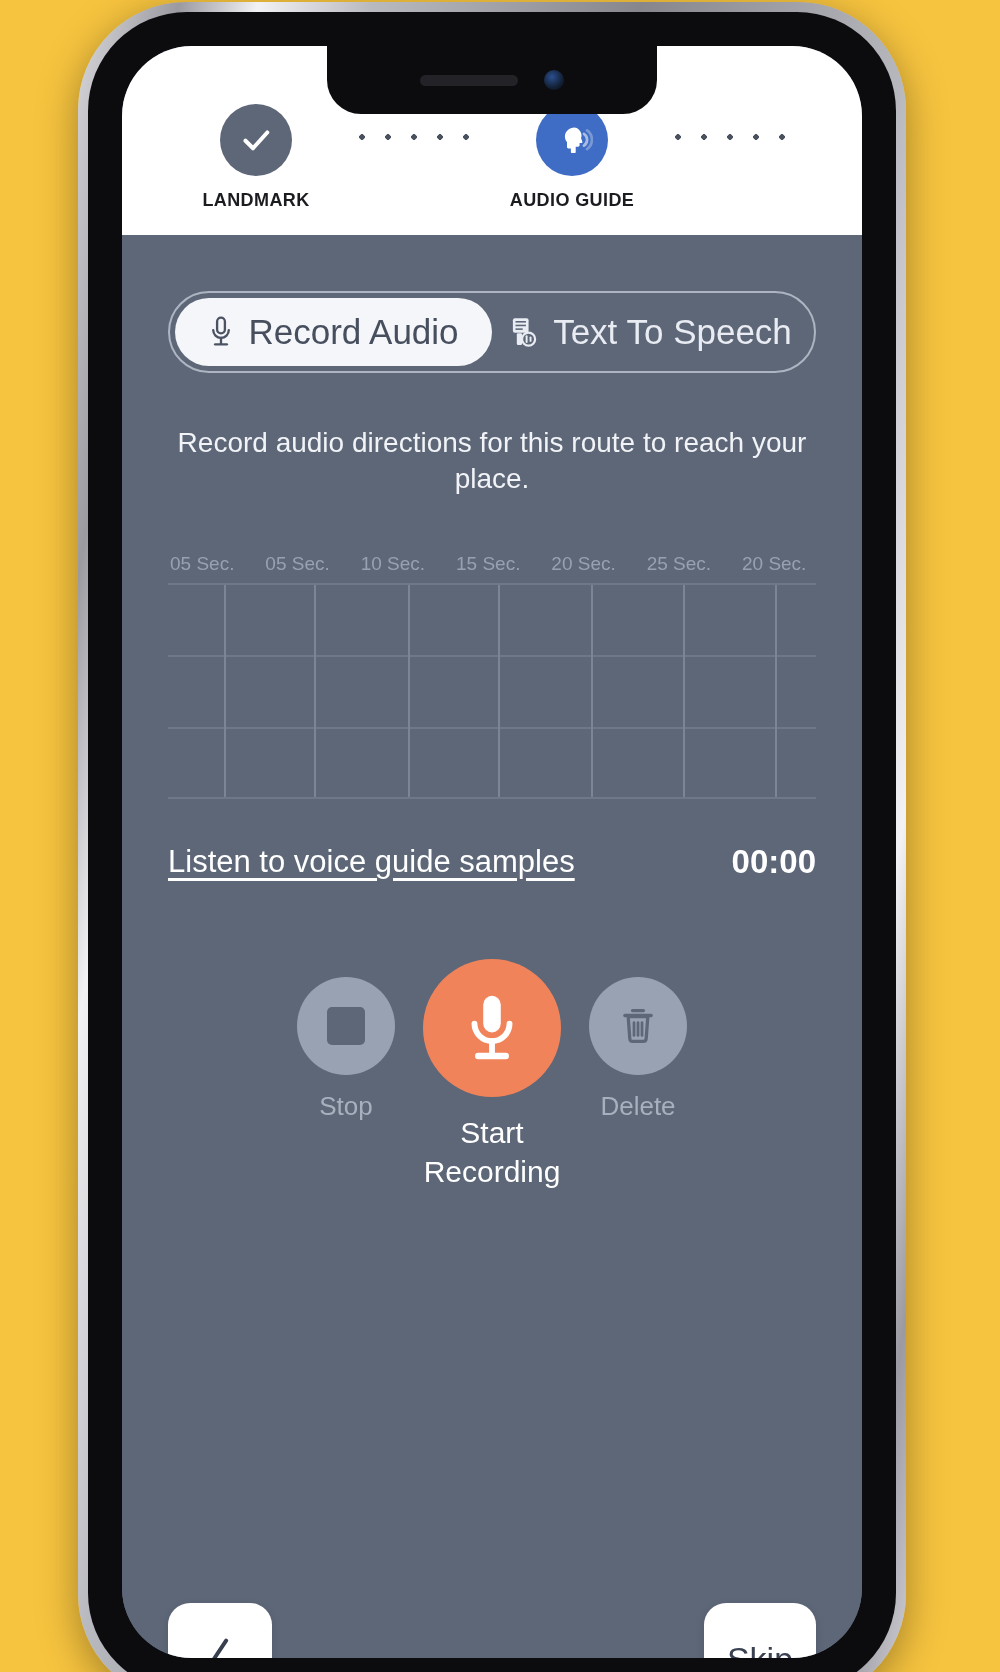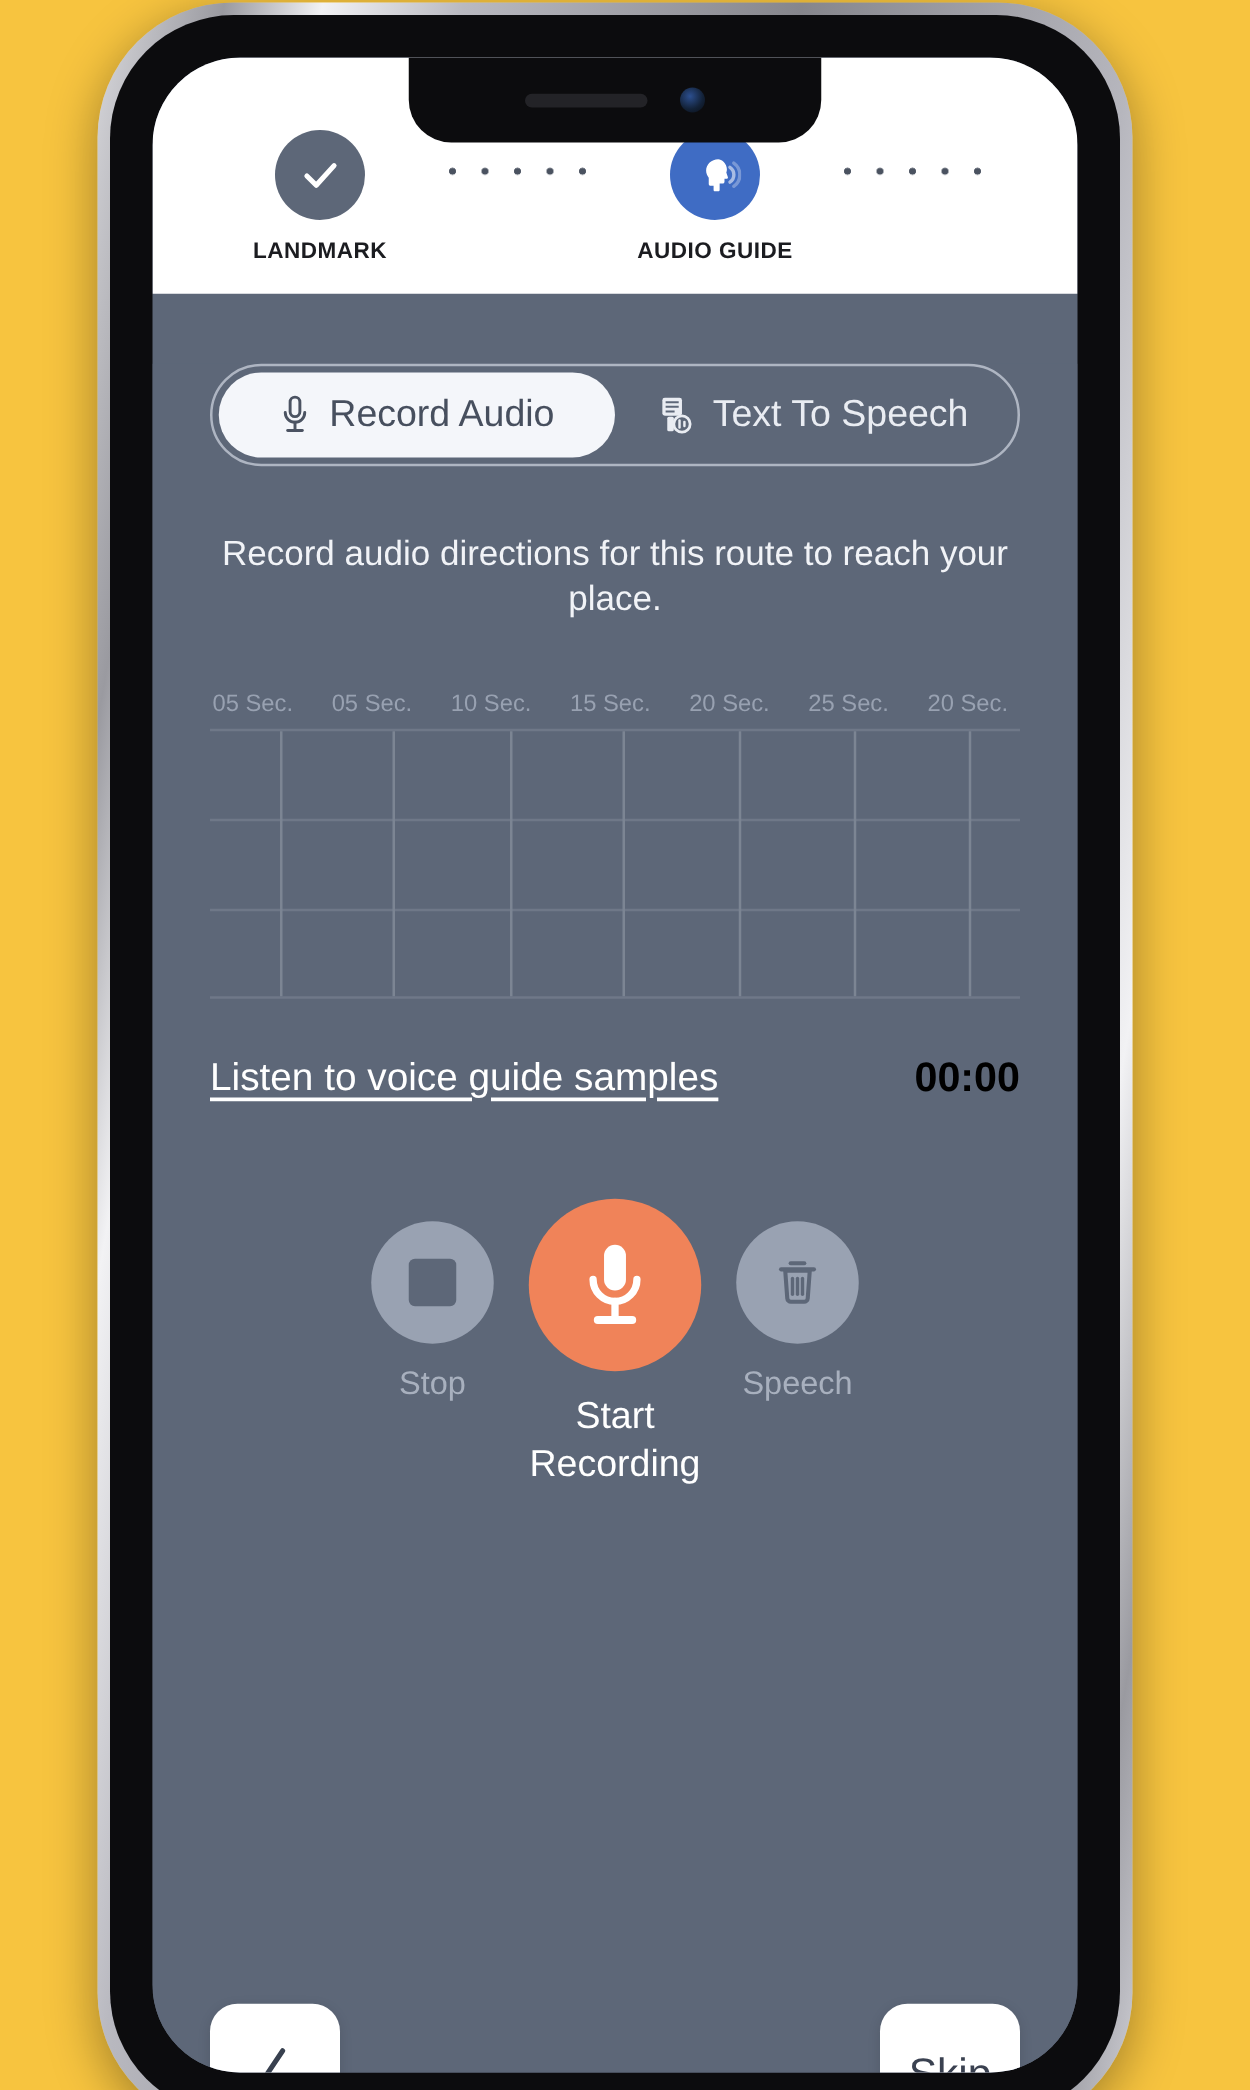--- a/index.html
+++ b/index.html
@@ -122,21 +122,21 @@
     border: 2px solid #aeb5c2;
     border-radius: 44px;
     display: flex;
     padding: 5px;
     align-items: stretch;
   }
   .seg {
     flex: 1;
     display: flex; align-items: center; justify-content: center; gap: 14px;
     border-radius: 40px;
-    font-size: 30px;
+    font-size: 35px;
     color: #e9ecf2;
   }
   .seg.active {
     background: #F4F6FA;
     color: #474f5e;
     font-weight: 400;
   }
 
   
   .headline {
@@ -176,21 +176,21 @@
   
   .link-row {
     margin-top: 44px;
     display: flex; align-items: center; justify-content: space-between;
   }
   .samples-link {
     font-size: 31px; color: #ffffff;
     text-decoration: underline;
     text-underline-offset: 6px;
   }
-  .timer { font-size: 33px; font-weight: 700; color: #000000; }
+  .timer { font-size: 33px; font-weight: 700; color: #ffffff; }
 
   
   .controls {
     margin-top: 78px;
     display: flex; align-items: flex-start; justify-content: center;
     gap: 28px;
   }
   .ctrl { display: flex; flex-direction: column; align-items: center; }
   .ctrl-btn {
     border-radius: 50%;
@@ -368,21 +368,21 @@
             <div class="ctrl-btn ctrl-sm">
               <svg width="40" height="44" viewBox="0 0 22 24">
                 <path d="M8 3.5h6" stroke="#5D6778" stroke-width="1.8" stroke-linecap="round"></path>
                 <path d="M3.8 6.2h14.4" stroke="#5D6778" stroke-width="1.9" stroke-linecap="round"></path>
                 <path d="M5.6 6.8h10.8l-.9 12.2a1.6 1.6 0 0 1-1.6 1.5H8.1a1.6 1.6 0 0 1-1.6-1.5z" fill="none" stroke="#5D6778" stroke-width="1.8" stroke-linejoin="round"></path>
                 <line x1="8.8" y1="10.2" x2="8.8" y2="17.2" stroke="#5D6778" stroke-width="1.5" stroke-linecap="round"></line>
                 <line x1="11" y1="10.2" x2="11" y2="17.2" stroke="#5D6778" stroke-width="1.5" stroke-linecap="round"></line>
                 <line x1="13.2" y1="10.2" x2="13.2" y2="17.2" stroke="#5D6778" stroke-width="1.5" stroke-linecap="round"></line>
               </svg>
             </div>
-            <div class="ctrl-label">Speech</div>
+            <div class="ctrl-label">Delete</div>
           </div>
 
         </div>
 
         <div class="bottom-nav">
           <div class="nav-btn nav-back">
             <svg class="chev" width="34" height="46" viewBox="0 0 18 30">
               <path d="M13 3L5 15L13 27" fill="none" stroke="#38404f" stroke-width="2.6" stroke-linecap="round" stroke-linejoin="round"></path>
             </svg>
           </div>

